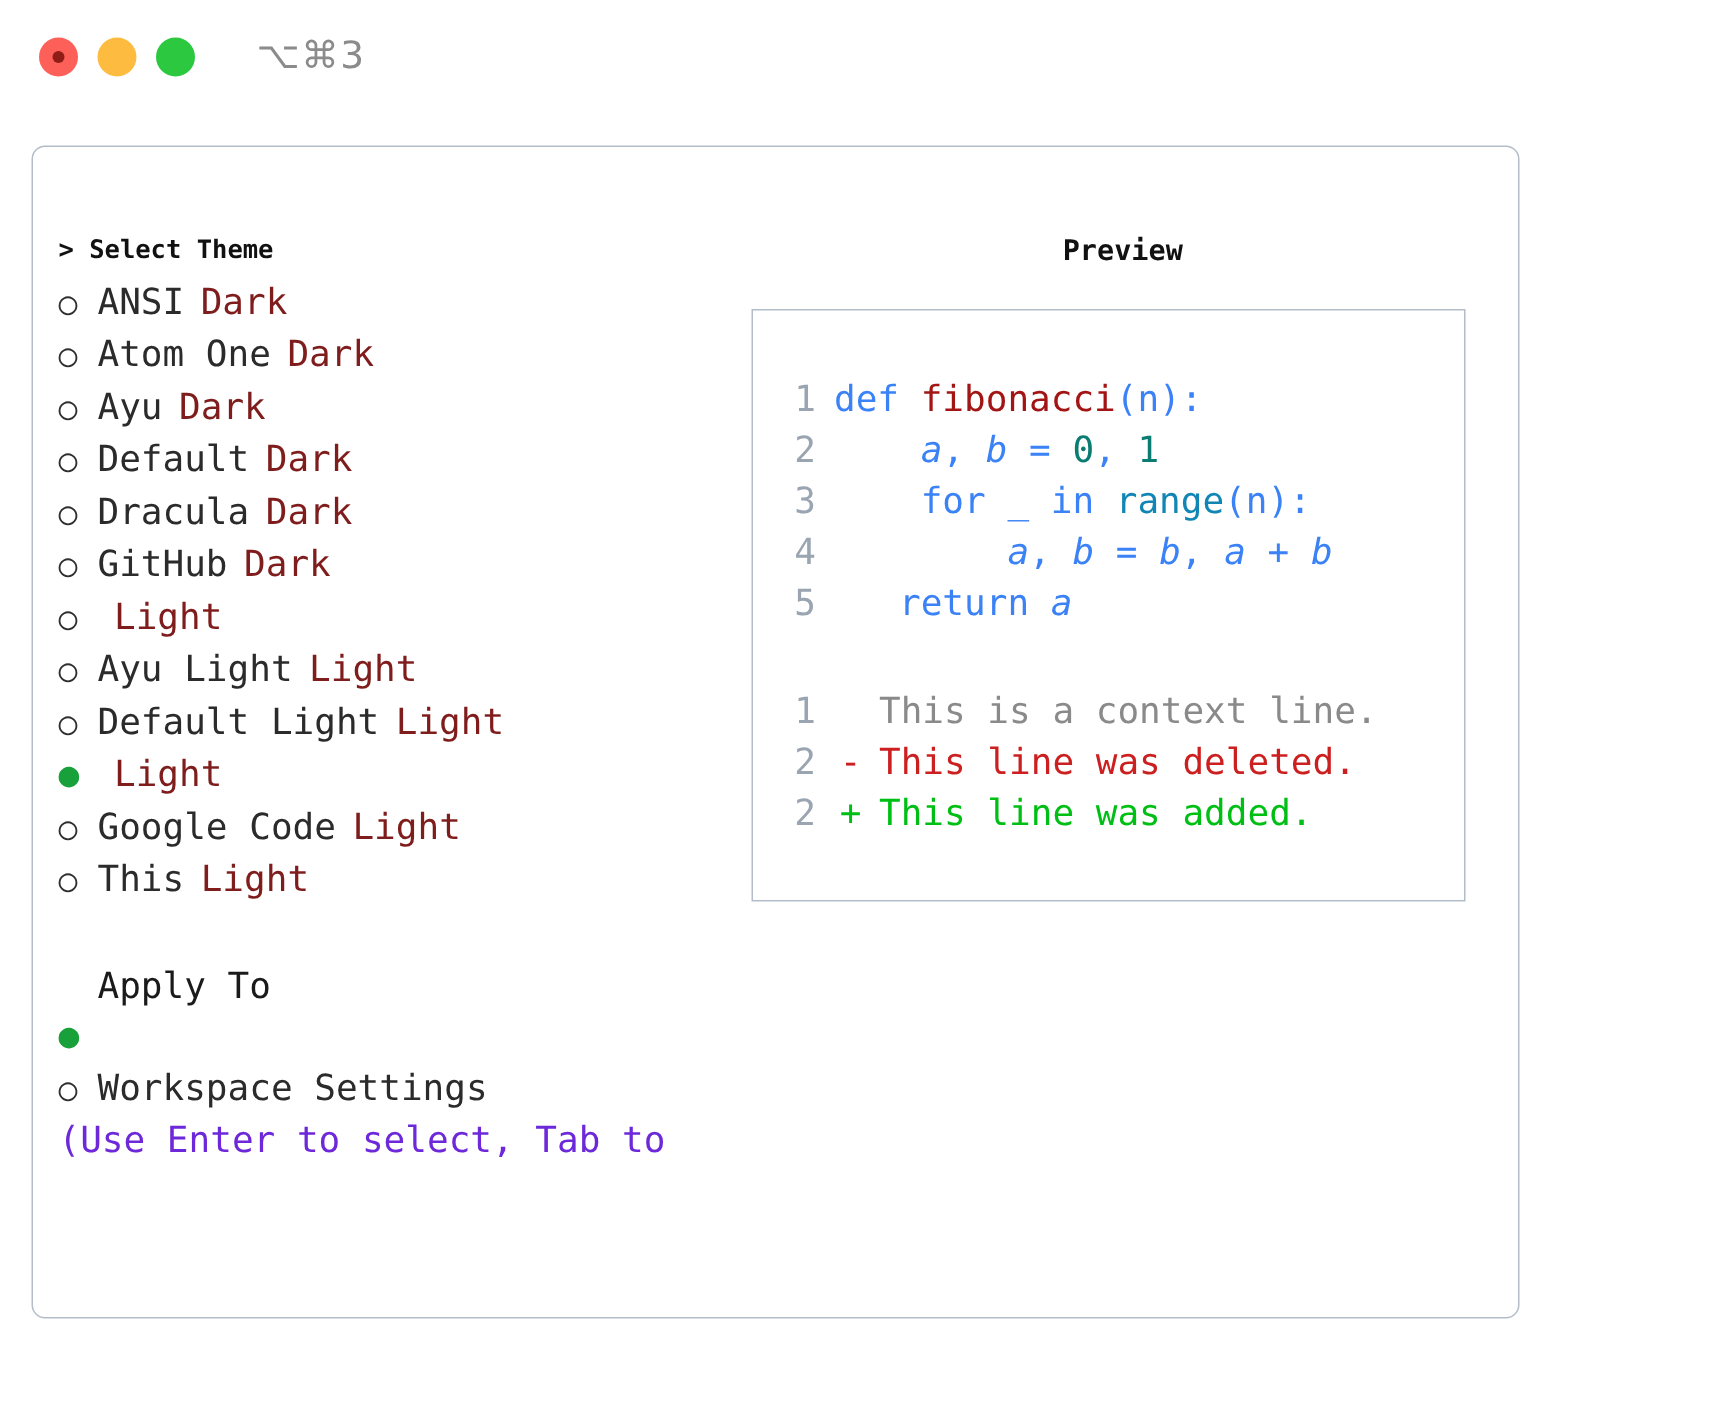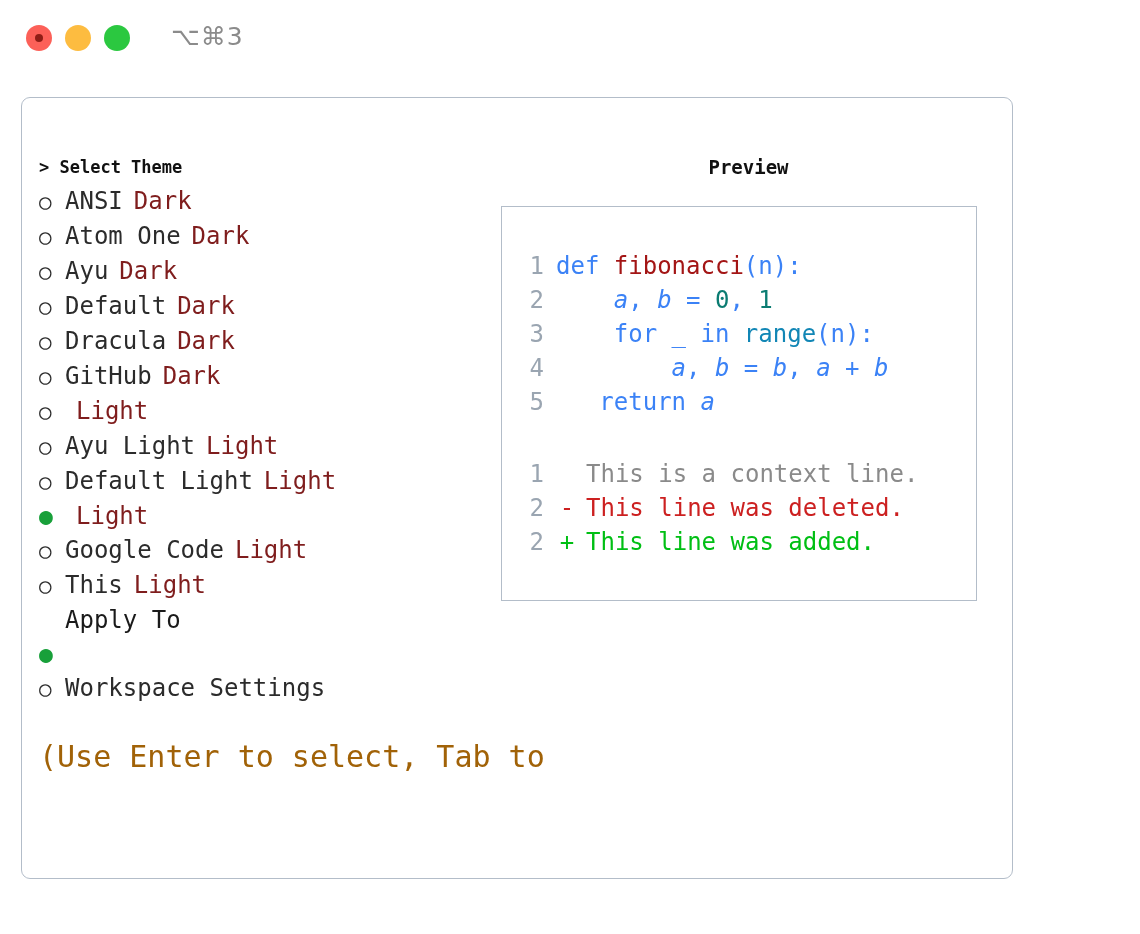--- a/index.html
+++ b/index.html
@@ -123,34 +123,33 @@
     color: #18a03a;
     font-size: 23px;
   }
   .label { color: #2b2b2b; }
   .row.selected .label { color: #18a03a; }
   .variant {
     color: #7f1d1d;
     margin-left: 11px;
   }
 
-  .apply-block { }
+  .apply-block { margin-top: 36px; }
   .apply-title {
     font-size: 24px;
     line-height: 34px;
     color: #1a1a1a;
     white-space: pre;
     padding-left: 26px;
   }
 
   .hint {
-    margin-top: 34px;
-    font-size: 30px;
-    line-height: 34px;
-    color: #a16207;
+    font-size: 24px;
+    line-height: 34px;
+    color: #6d28d9;
     width: 420px;
   }
   .hint span { display: block; white-space: pre; }
 
   
   .preview-title {
     font-size: 19px;
     font-weight: bold;
     color: #111111;
     white-space: pre;

